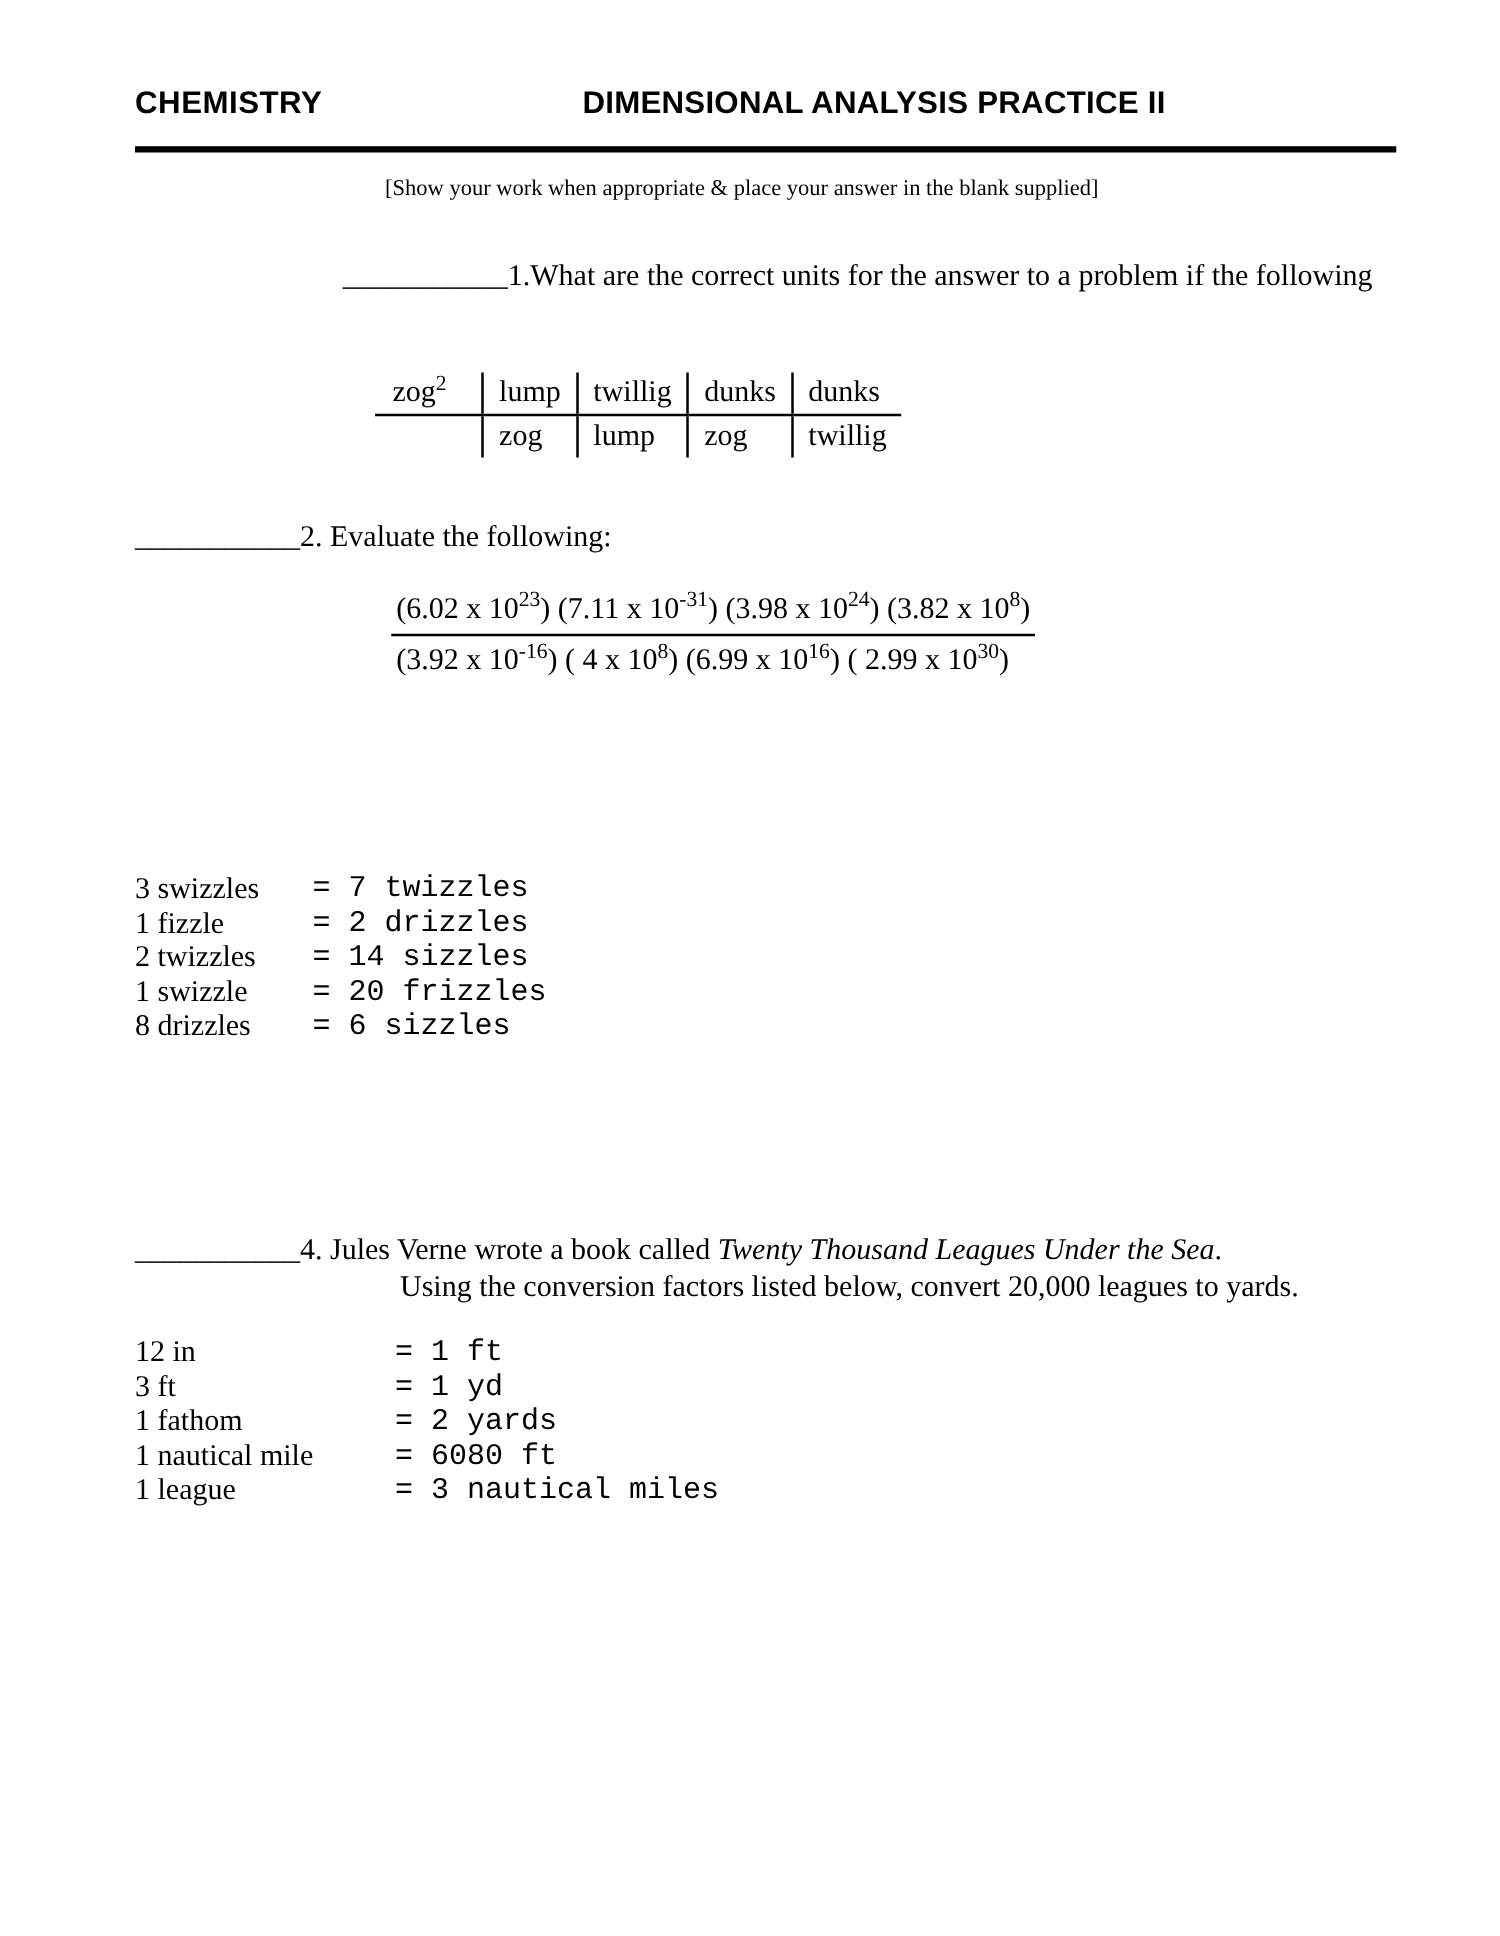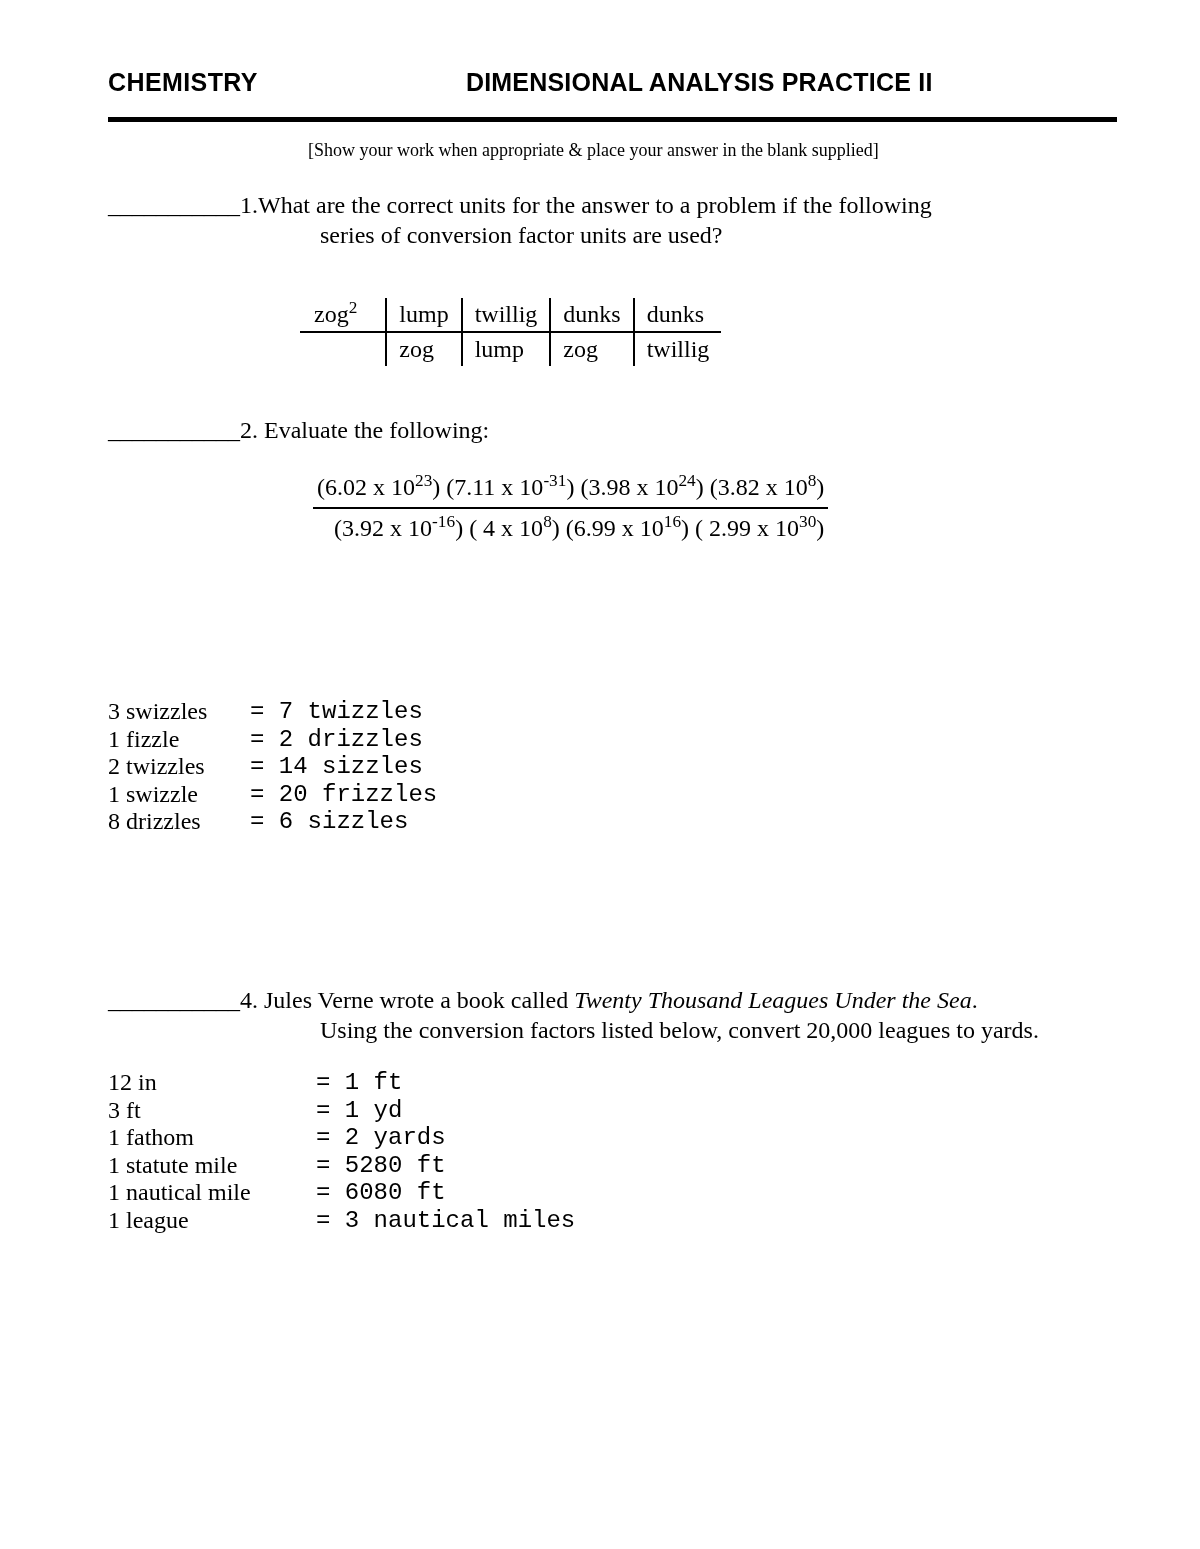--- a/index.html
+++ b/index.html
@@ -69,21 +69,21 @@
   .q {
     position: absolute;
     font-size: 24px;
     line-height: 30px;
   }
   .q .indent {
     display: block;
     margin-left: 212px;
   }
 
-  #q1 { left: 108px; top: 190px; width: 990px; }
+  #q1 { left: 108px; top: 206px; width: 990px; text-align: right; }
   #q2 { left: 108px; top: 415px; width: 900px; }
   #q3 { left: 108px; top: 600px; width: 900px; }
   #q4 { left: 108px; top: 985px; width: 1010px; }
 
   sup {
     font-size: 0.72em;
     vertical-align: super;
     line-height: 0;
   }
 
@@ -117,21 +117,21 @@
     padding-right: 28px;
     padding-left: 14px;
   }
 
   
   .fraction {
     position: absolute;
     left: 313px;
     top: 474px;
     font-size: 24px;
-    text-align: right;
+    text-align: left;
   }
   .fraction .numer {
     padding: 0 4px 6px 4px;
     border-bottom: 2px solid #000;
     white-space: nowrap;
   }
   .fraction .denom {
     padding: 6px 4px 0 4px;
     white-space: nowrap;
   }
@@ -164,21 +164,20 @@
   <div class="header">
     <div class="header-left">CHEMISTRY</div>
     <div class="header-right">DIMENSIONAL ANALYSIS PRACTICE II</div>
   </div>
   <div class="rule"></div>
 
   <div class="instruction">[Show your work when appropriate &amp; place your answer in the blank supplied]</div>
 
   <div class="q" id="q1">
     <span class="blank">___________</span><span>1.</span><span>What are the correct units for the answer to a problem if the following</span>
-    <span class="indent">series of conversion factor units are used?</span>
   </div>
 
   <div class="conv">
     <table>
       <tbody>
           <tr>
         <td class="firstnum"><span>zog</span><sup>2</sup></td>
         <td class="sep" rowspan="2"></td>
         <td class="num">lump</td>
         <td class="sep" rowspan="2"></td>
@@ -254,24 +253,20 @@
     </div>
     <div class="row">
       <span class="lhs">3 ft</span>
       <span class="rhs">= 1 yd</span>
     </div>
     <div class="row">
       <span class="lhs">1 fathom</span>
       <span class="rhs">= 2 yards</span>
     </div>
     <div class="row">
-      <span class="lhs">1 statute mile</span>
-      <span class="rhs">= 5280 ft</span>
-    </div>
-    <div class="row">
       <span class="lhs">1 nautical mile</span>
       <span class="rhs">= 6080 ft</span>
     </div>
     <div class="row">
       <span class="lhs">1 league</span>
       <span class="rhs">= 3 nautical miles</span>
     </div>
   </div>
 
 </div>

